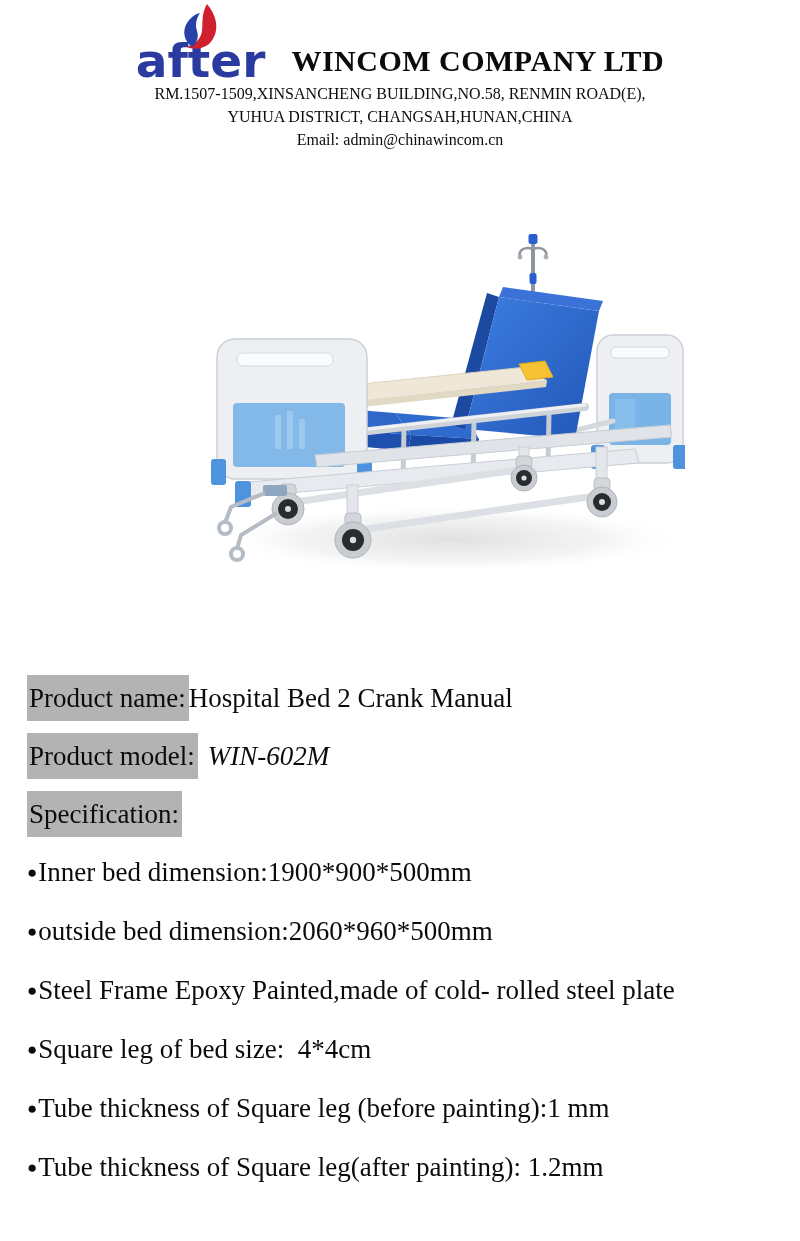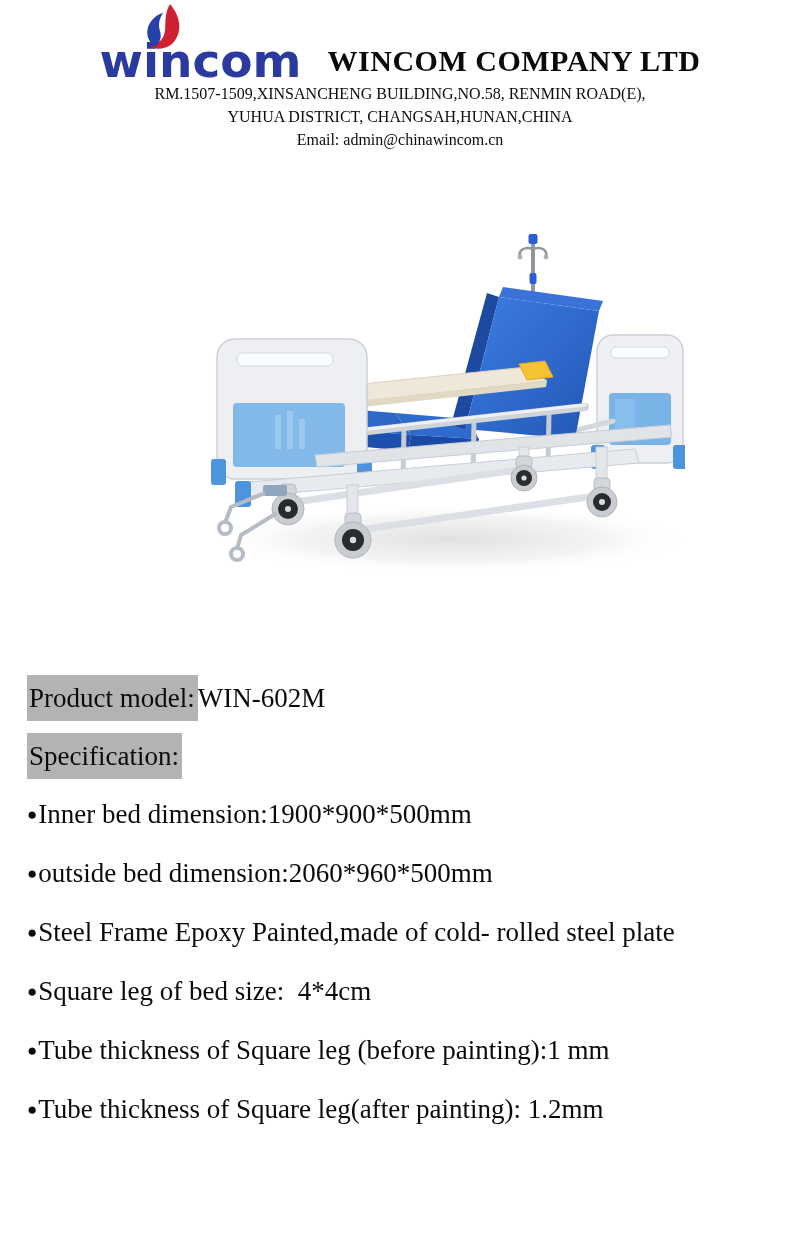--- a/index.html
+++ b/index.html
@@ -17,36 +17,36 @@
     font-weight:bold;font-size:47px;line-height:0.9;color:#2b3a9e;letter-spacing:0px;
   }
   .company-name{font-size:30px;font-weight:bold;margin:0 0 4px 8px;letter-spacing:0.5px;}
   .addr{font-size:16px;line-height:23px;}
   
   .figure{margin:46px 0 0 165px;width:520px;height:400px;}
   
   .details{margin:72px 27px 0 27px;font-size:27px;}
   .line{line-height:58px;white-space:pre-wrap;}
   .hl{background:#b3b3b3;padding:8px 3px 8px 2px;}
-  .line.model .val{}
+  .line.model .val{padding-left:10px;font-style:italic;}
   .dot{font-size:17px;vertical-align:3px;padding-right:1px;}
 </style>
 </head>
 <body>
 
 <div class="page">
 
   <header class="header">
     <div class="header-row">
       <div class="logo">
         <svg class="flame" width="44" height="48" viewBox="0 0 44 48">
           <path d="M31,1 C42,14 44,30 33,41 C27,46 17,47 11,44 C19,41 25,36 26,28 C27,21 25,11 31,1 Z" fill="#cf2030"></path>
           <path d="M16,44 C8,38 6,28 11,20 C14,15 19,11 24,10 C20,16 19,22 21,28 C23,34 21,40 16,44 Z" fill="#2741a8"></path>
         </svg>
-        <span class="logo-text">wincom</span>
+        <span class="logo-text">after</span>
       </div>
       <h1 class="company-name">WINCOM COMPANY LTD</h1>
     </div>
     <div class="addr">RM.1507-1509,XINSANCHENG BUILDING,NO.58, RENMIN ROAD(E),</div>
     <div class="addr">YUHUA DISTRICT, CHANGSAH,HUNAN,CHINA</div>
     <div class="addr email">Email: admin@chinawincom.cn</div>
   </header>
 
   <figure class="figure">
     <svg width="520" height="400" viewBox="0 0 520 400">
@@ -171,20 +171,21 @@
         <rect x="98" y="288" width="24" height="11" rx="2" fill="#8fa6bf"></rect>
         <polyline points="100,296 66,310 60,326" stroke="#b6bcc4" stroke-width="4" fill="none"></polyline>
         <circle cx="60" cy="331" r="6" stroke="#b6bcc4" stroke-width="4" fill="none"></circle>
         <polyline points="112,316 76,338 72,352" stroke="#b6bcc4" stroke-width="4" fill="none"></polyline>
         <circle cx="72" cy="357" r="6" stroke="#b6bcc4" stroke-width="4" fill="none"></circle>
       </g>
     </svg>
   </figure>
 
   <section class="details">
+    <div class="line"><span class="hl">Product name:</span><span class="val">Hospital Bed 2 Crank Manual</span></div>
     <div class="line model"><span class="hl">Product model:</span><span class="val">WIN-602M</span></div>
     <div class="line"><span class="hl">Specification:</span><span class="val"></span></div>
 
     <div class="line bullet"><span class="dot">●</span><span class="btext">Inner bed dimension:1900*900*500mm</span></div>
     <div class="line bullet"><span class="dot">●</span><span class="btext">outside bed dimension:2060*960*500mm</span></div>
     <div class="line bullet"><span class="dot">●</span><span class="btext">Steel Frame Epoxy Painted,made of cold- rolled steel plate</span></div>
     <div class="line bullet"><span class="dot">●</span><span class="btext">Square leg of bed size:  4*4cm</span></div>
     <div class="line bullet"><span class="dot">●</span><span class="btext">Tube thickness of Square leg (before painting):1 mm</span></div>
     <div class="line bullet"><span class="dot">●</span><span class="btext">Tube thickness of Square leg(after painting): 1.2mm</span></div>
   </section>

